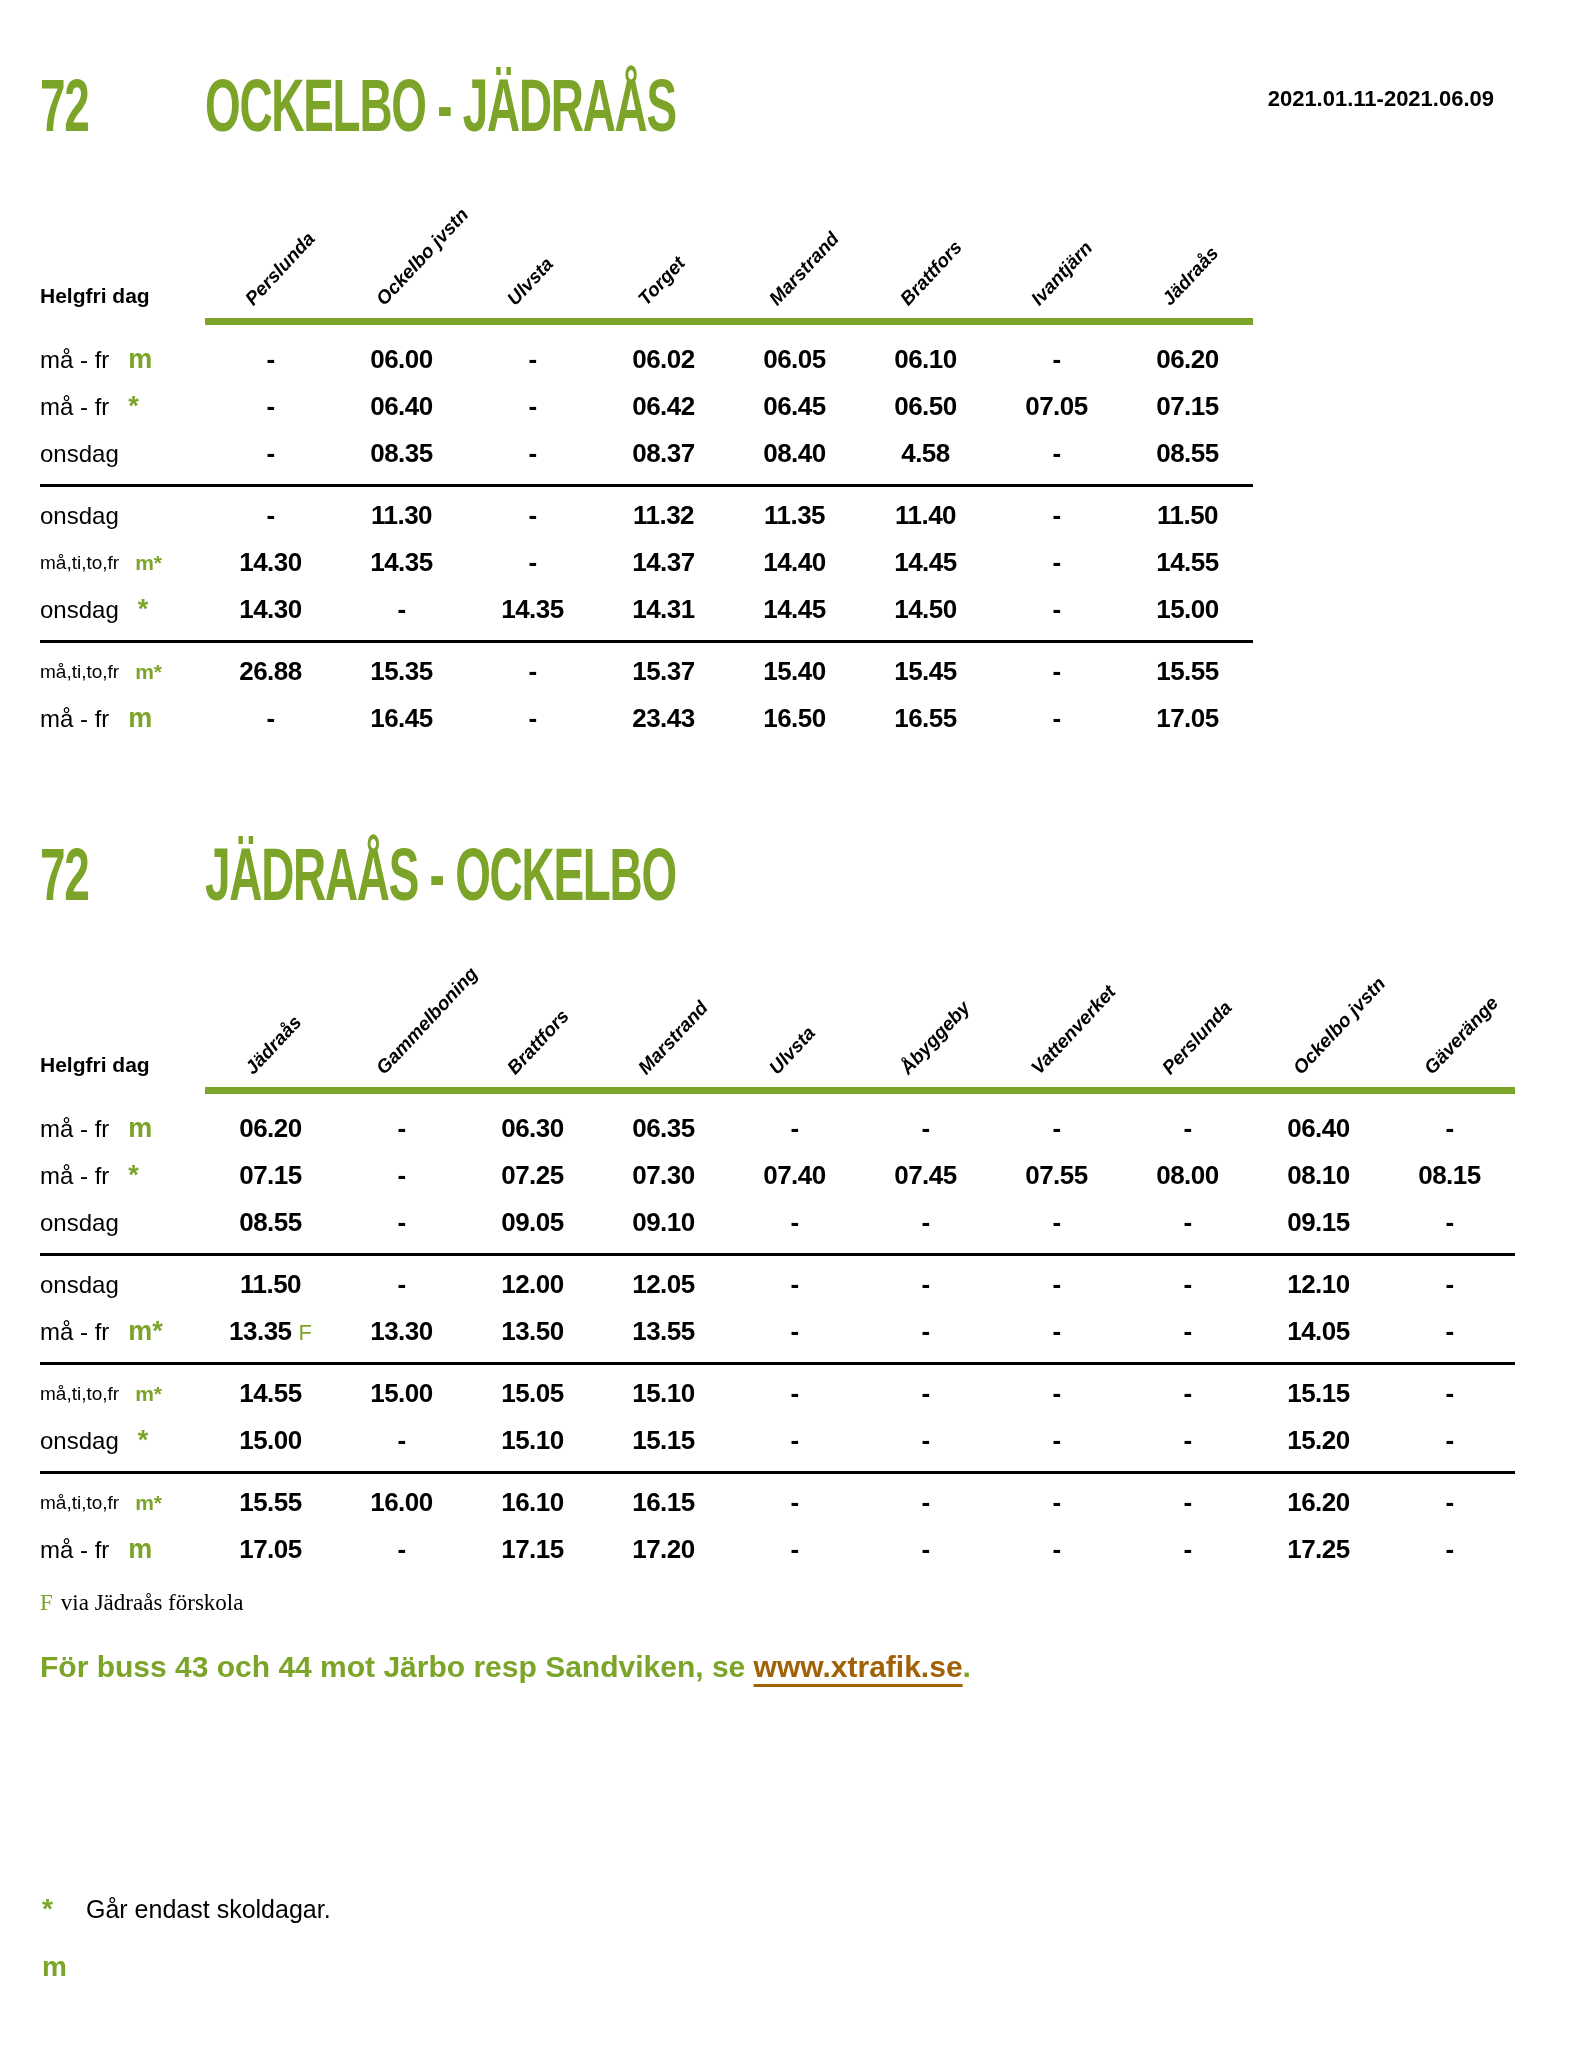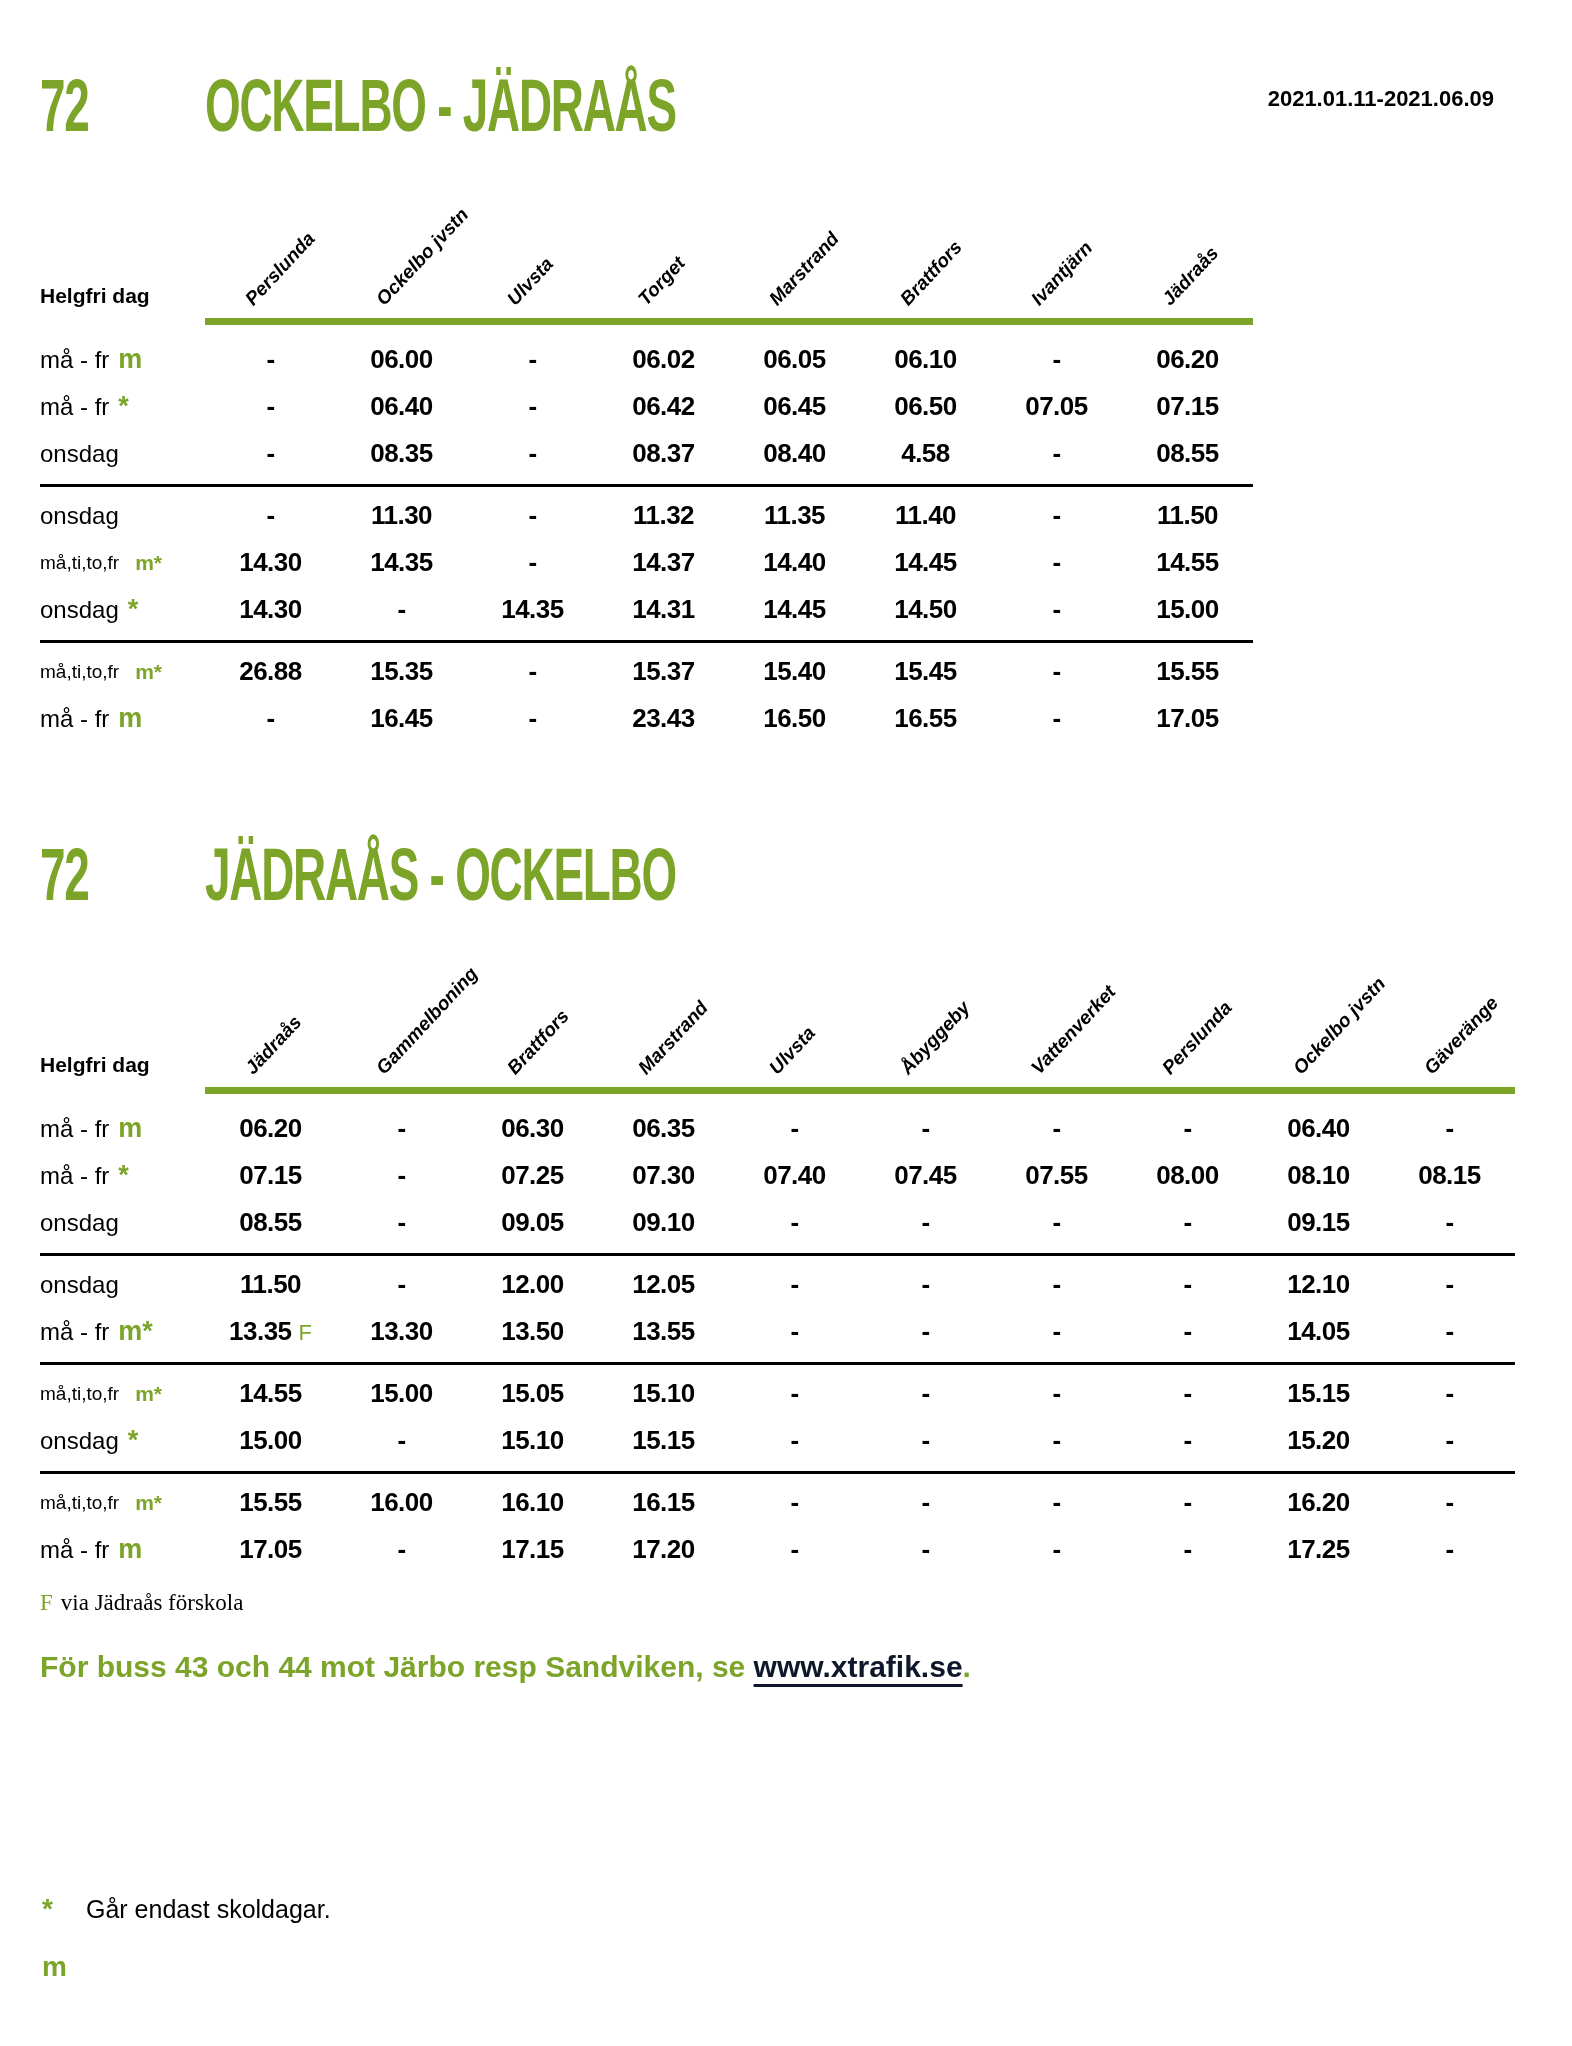--- a/index.html
+++ b/index.html
@@ -28,33 +28,33 @@
   .t-station{position:relative;height:158px;}
   .t-station-text{position:absolute;bottom:8px;left:calc(50% - 14px);
       transform:rotate(-47deg);transform-origin:0 100%;
       font-style:italic;font-weight:bold;font-size:19px;white-space:nowrap;}
   .t-rule{height:7px;background:var(--accent);margin-left:var(--label-w);
       width:calc(100% - var(--label-w));}
   .t-body{margin-top:6px;}
   .t-section{padding:5px 0 7px;}
   .t-section + .t-section{border-top:3px solid #000;}
   .t-row{display:grid;height:47px;align-items:center;}
-  .t-day{display:flex;align-items:center;gap:9px;font-size:24px;white-space:nowrap;}
+  .t-day{display:flex;align-items:center;gap:19px;font-size:24px;white-space:nowrap;}
   .t-day-small{font-size:19px;gap:16px;}
   .t-tag{color:var(--accent);font-weight:bold;font-size:27px;line-height:1;}
   .t-day-small .t-tag{font-size:21px;}
   .t-cell{display:flex;justify-content:center;align-items:baseline;gap:7px;
       font-weight:bold;font-size:26px;letter-spacing:-0.5px;}
   .t-cellnote{color:var(--accent);font-weight:normal;font-size:22px;letter-spacing:0;}
 
   
   .f-note{margin:10px 0 8px 40px;font-size:23px;font-family:Liberation Serif, serif;}
   .f-note .f-tag{color:var(--accent);margin-right:8px;}
   .info-line{margin:34px 0 0 40px;font-size:30px;font-weight:bold;color:var(--accent);}
-  .info-line .link{color:#0f172a;text-decoration:underline;text-decoration-thickness:3px;
+  .info-line .link{color:#a16207;text-decoration:underline;text-decoration-thickness:3px;
       text-underline-offset:7px;cursor:pointer;}
   .legend{position:absolute;left:42px;top:1893px;}
   .legend-row{display:flex;align-items:baseline;gap:18px;margin-bottom:26px;font-size:25px;color:#000;}
   .legend-tag{color:var(--accent);font-weight:bold;font-size:28px;min-width:26px;}
 </style>
 </head>
 <body>
 
 <div class="page">
 

